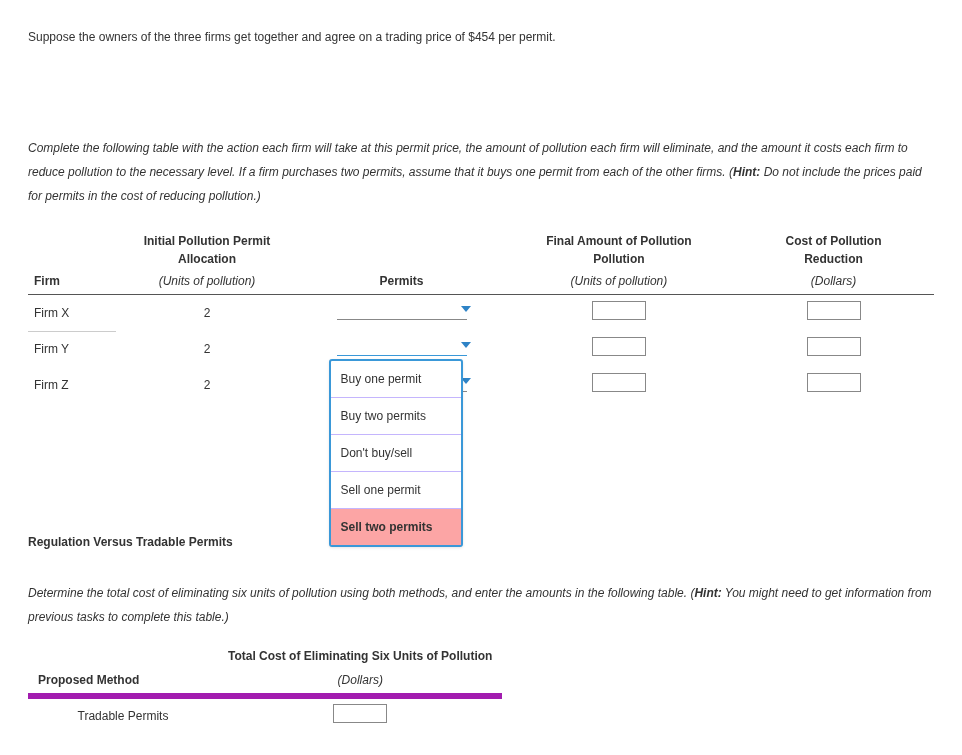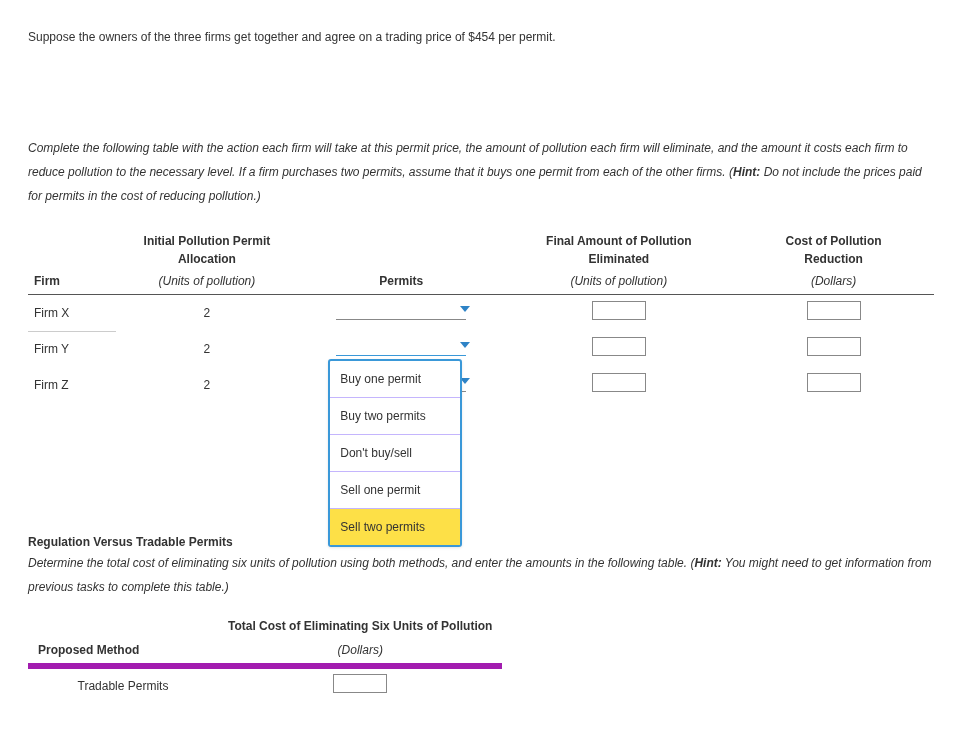--- a/index.html
+++ b/index.html
@@ -90,32 +90,34 @@
     padding: 9px 10px;
     border-bottom: 1px solid #c4b5fd;
     font-size: 12px;
     text-align: left;
     color: #333;
   }
   .dropdown-menu div:last-child {
     border-bottom: none;
   }
   .dropdown-menu div.highlight {
-    background: #fde047;
+    background: #fca5a5;
+    font-weight: bold;
   }
   .text-input {
     display: inline-block;
     width: 52px;
     height: 17px;
     border: 1px solid #888;
     background: #fff;
   }
   .section-heading {
     font-weight: bold;
     margin-top: 130px;
+    margin-bottom: 30px;
   }
   table.small-table {
     border-collapse: collapse;
     margin-top: 8px;
     margin-bottom: 23px;
   }
   table.small-table th {
     font-weight: bold;
     padding: 2px 10px 4px 10px;
     text-align: center;
@@ -149,21 +151,21 @@
       <th style="width:180px;">
         <span class="header-stack">
           <span>Initial Pollution Permit</span><br>
           <span>Allocation</span>
         </span>
       </th>
       <th style="width:200px;"></th>
       <th style="width:230px;">
         <span class="header-stack">
           <span>Final Amount of Pollution</span><br>
-          <span>Eliminated</span>
+          <span>Pollution</span>
         </span>
       </th>
       <th style="width:200px;">
         <span class="header-stack">
           <span>Cost of Pollution</span><br>
           <span>Reduction</span>
         </span>
       </th>
     </tr>
     <tr class="hr-row">

